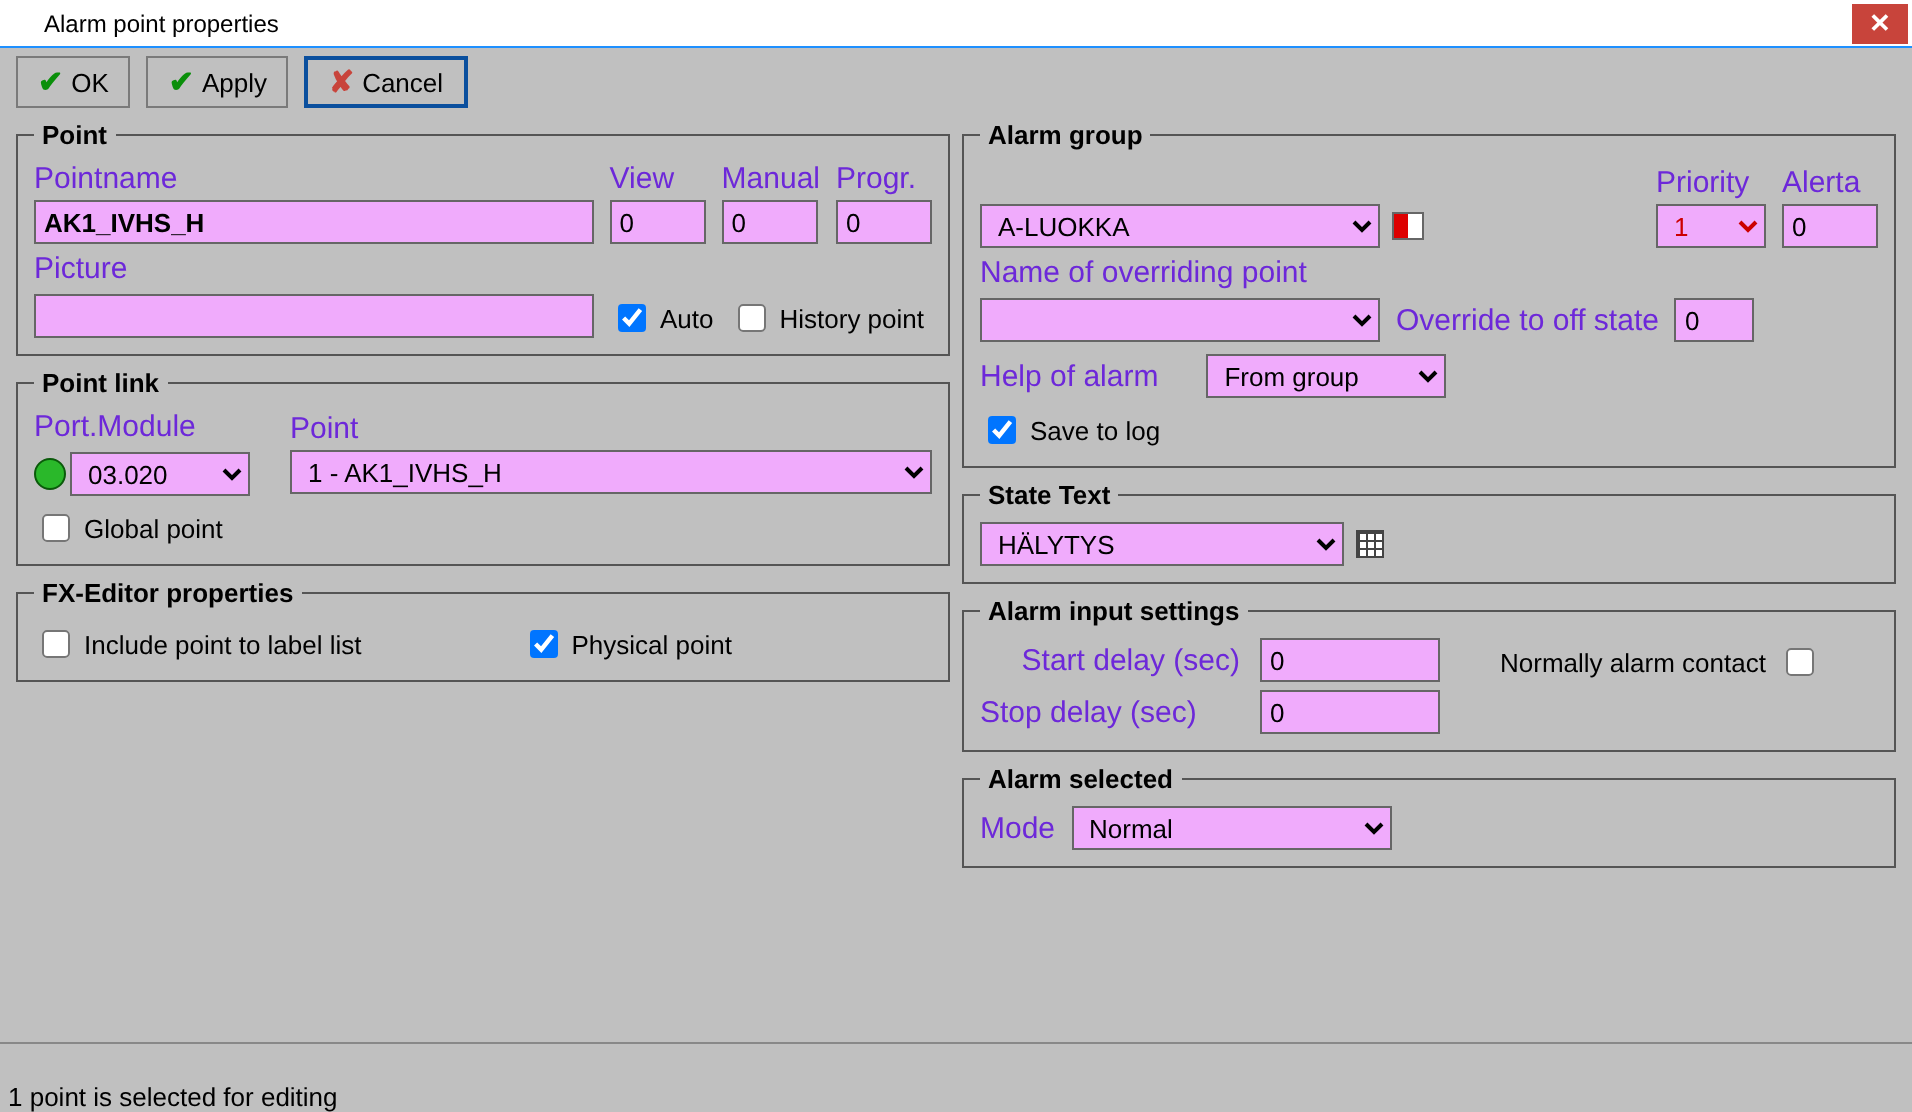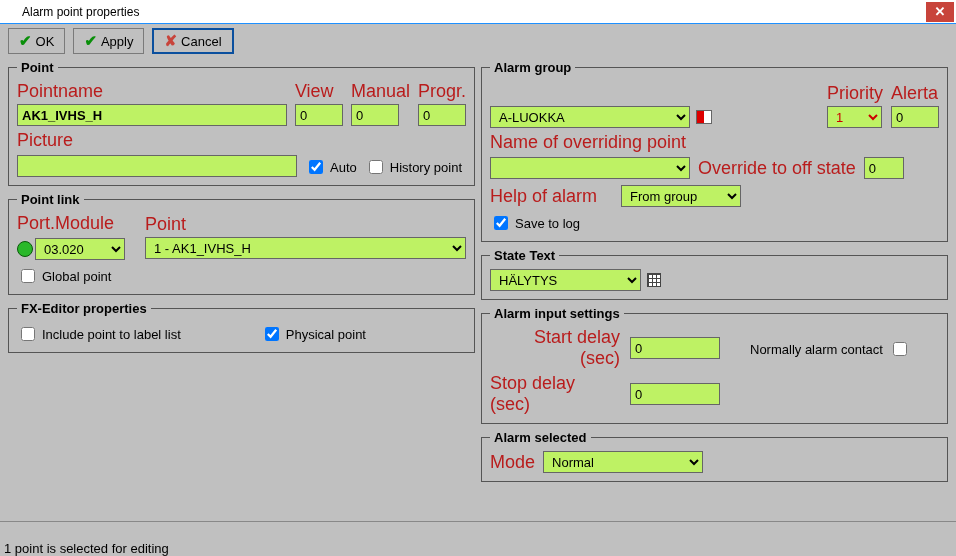--- a/index.html
+++ b/index.html
@@ -10,22 +10,22 @@
   .toolbar { background: #c0c0c0; padding: 4px 8px; display: flex; gap: 8px; border-bottom: 0; }
   .btn { display: flex; align-items: center; gap: 4px; background: #c0c0c0; border: 1px solid #7a7a7a; padding: 3px 10px; cursor: pointer; height: 26px; }
   .btn .check { color: #0a8f0a; font-weight: bold; font-size: 15px; }
   .btn .cross { color: #c8443b; font-weight: bold; font-size: 15px; }
   .btn.cancel { border: 2px solid #0a4f9e; }
   .content { display: flex; gap: 6px; padding: 2px 8px 8px 8px; }
   .col { flex: 1; display: flex; flex-direction: column; gap: 6px; }
   fieldset { border: 1px solid #555; margin: 0; padding: 4px 8px 8px 8px; background: #c0c0c0; }
   legend { font-weight: bold; padding: 0 4px; }
   .row { display: flex; gap: 8px; align-items: center; margin-top: 2px; }
-  .label { font-size: 18px; color: #b91c1c; }
-  input[type=text], select { border: 1px solid #666; background: #bef264; height: 22px; padding: 1px 4px; font-size: 13px; }
+  .label { font-size: 15px; color: #6d28d9; }
+  input[type=text], select { border: 1px solid #666; background: #f0abfc; height: 22px; padding: 1px 4px; font-size: 13px; }
   input[type=text].bold { font-weight: bold; }
   input[type=checkbox] { width: 14px; height: 14px; }
   .small-input { width: 48px; }
   .prio { color: #c00; }
   .statusbar { position: absolute; bottom: 0; left: 0; right: 0; height: 35px; background: #c0c0c0; border-top: 1px solid #888; display: flex; align-items: flex-end; padding-left: 4px; font-size: 12px; }
   .flag-icon { width: 16px; height: 14px; background: linear-gradient(to right, #d00 50%, #fff 50%); border: 1px solid #666; }
   .port-icon { width: 16px; height: 16px; background: #2ab82a; border-radius: 50%; border: 1px solid #0a5a0a; display: inline-block; }
   .grid-icon { width: 14px; height: 14px; border: 1px solid #444; background: linear-gradient(#444 1px, transparent 1px) 0 0/100% 4px, linear-gradient(90deg,#444 1px, transparent 1px) 0 0/4px 100%, #fff; display: inline-block; }
   .field-col { display: flex; flex-direction: column; gap: 2px; }
   select.wide, input.wide { width: 100%; }
@@ -179,21 +179,21 @@
       </div>
       <label class="row" style="gap:4px;margin-top:6px">
         <input type="checkbox" checked="" style="">
         <span>Save to log</span>
       </label>
     </fieldset>
 
     <fieldset>
       <legend>State Text</legend>
       <div class="row" style="gap:6px">
-        <select style="width:151px">
+        <select style="width:182px">
           <option>HÄLYTYS</option>
         </select>
         <span class="grid-icon"></span>
       </div>
     </fieldset>
 
     <fieldset>
       <legend>Alarm input settings</legend>
       <div class="row" style="gap:10px">
         <span class="label" style="width:130px;text-align:right">Start delay (sec)</span>

